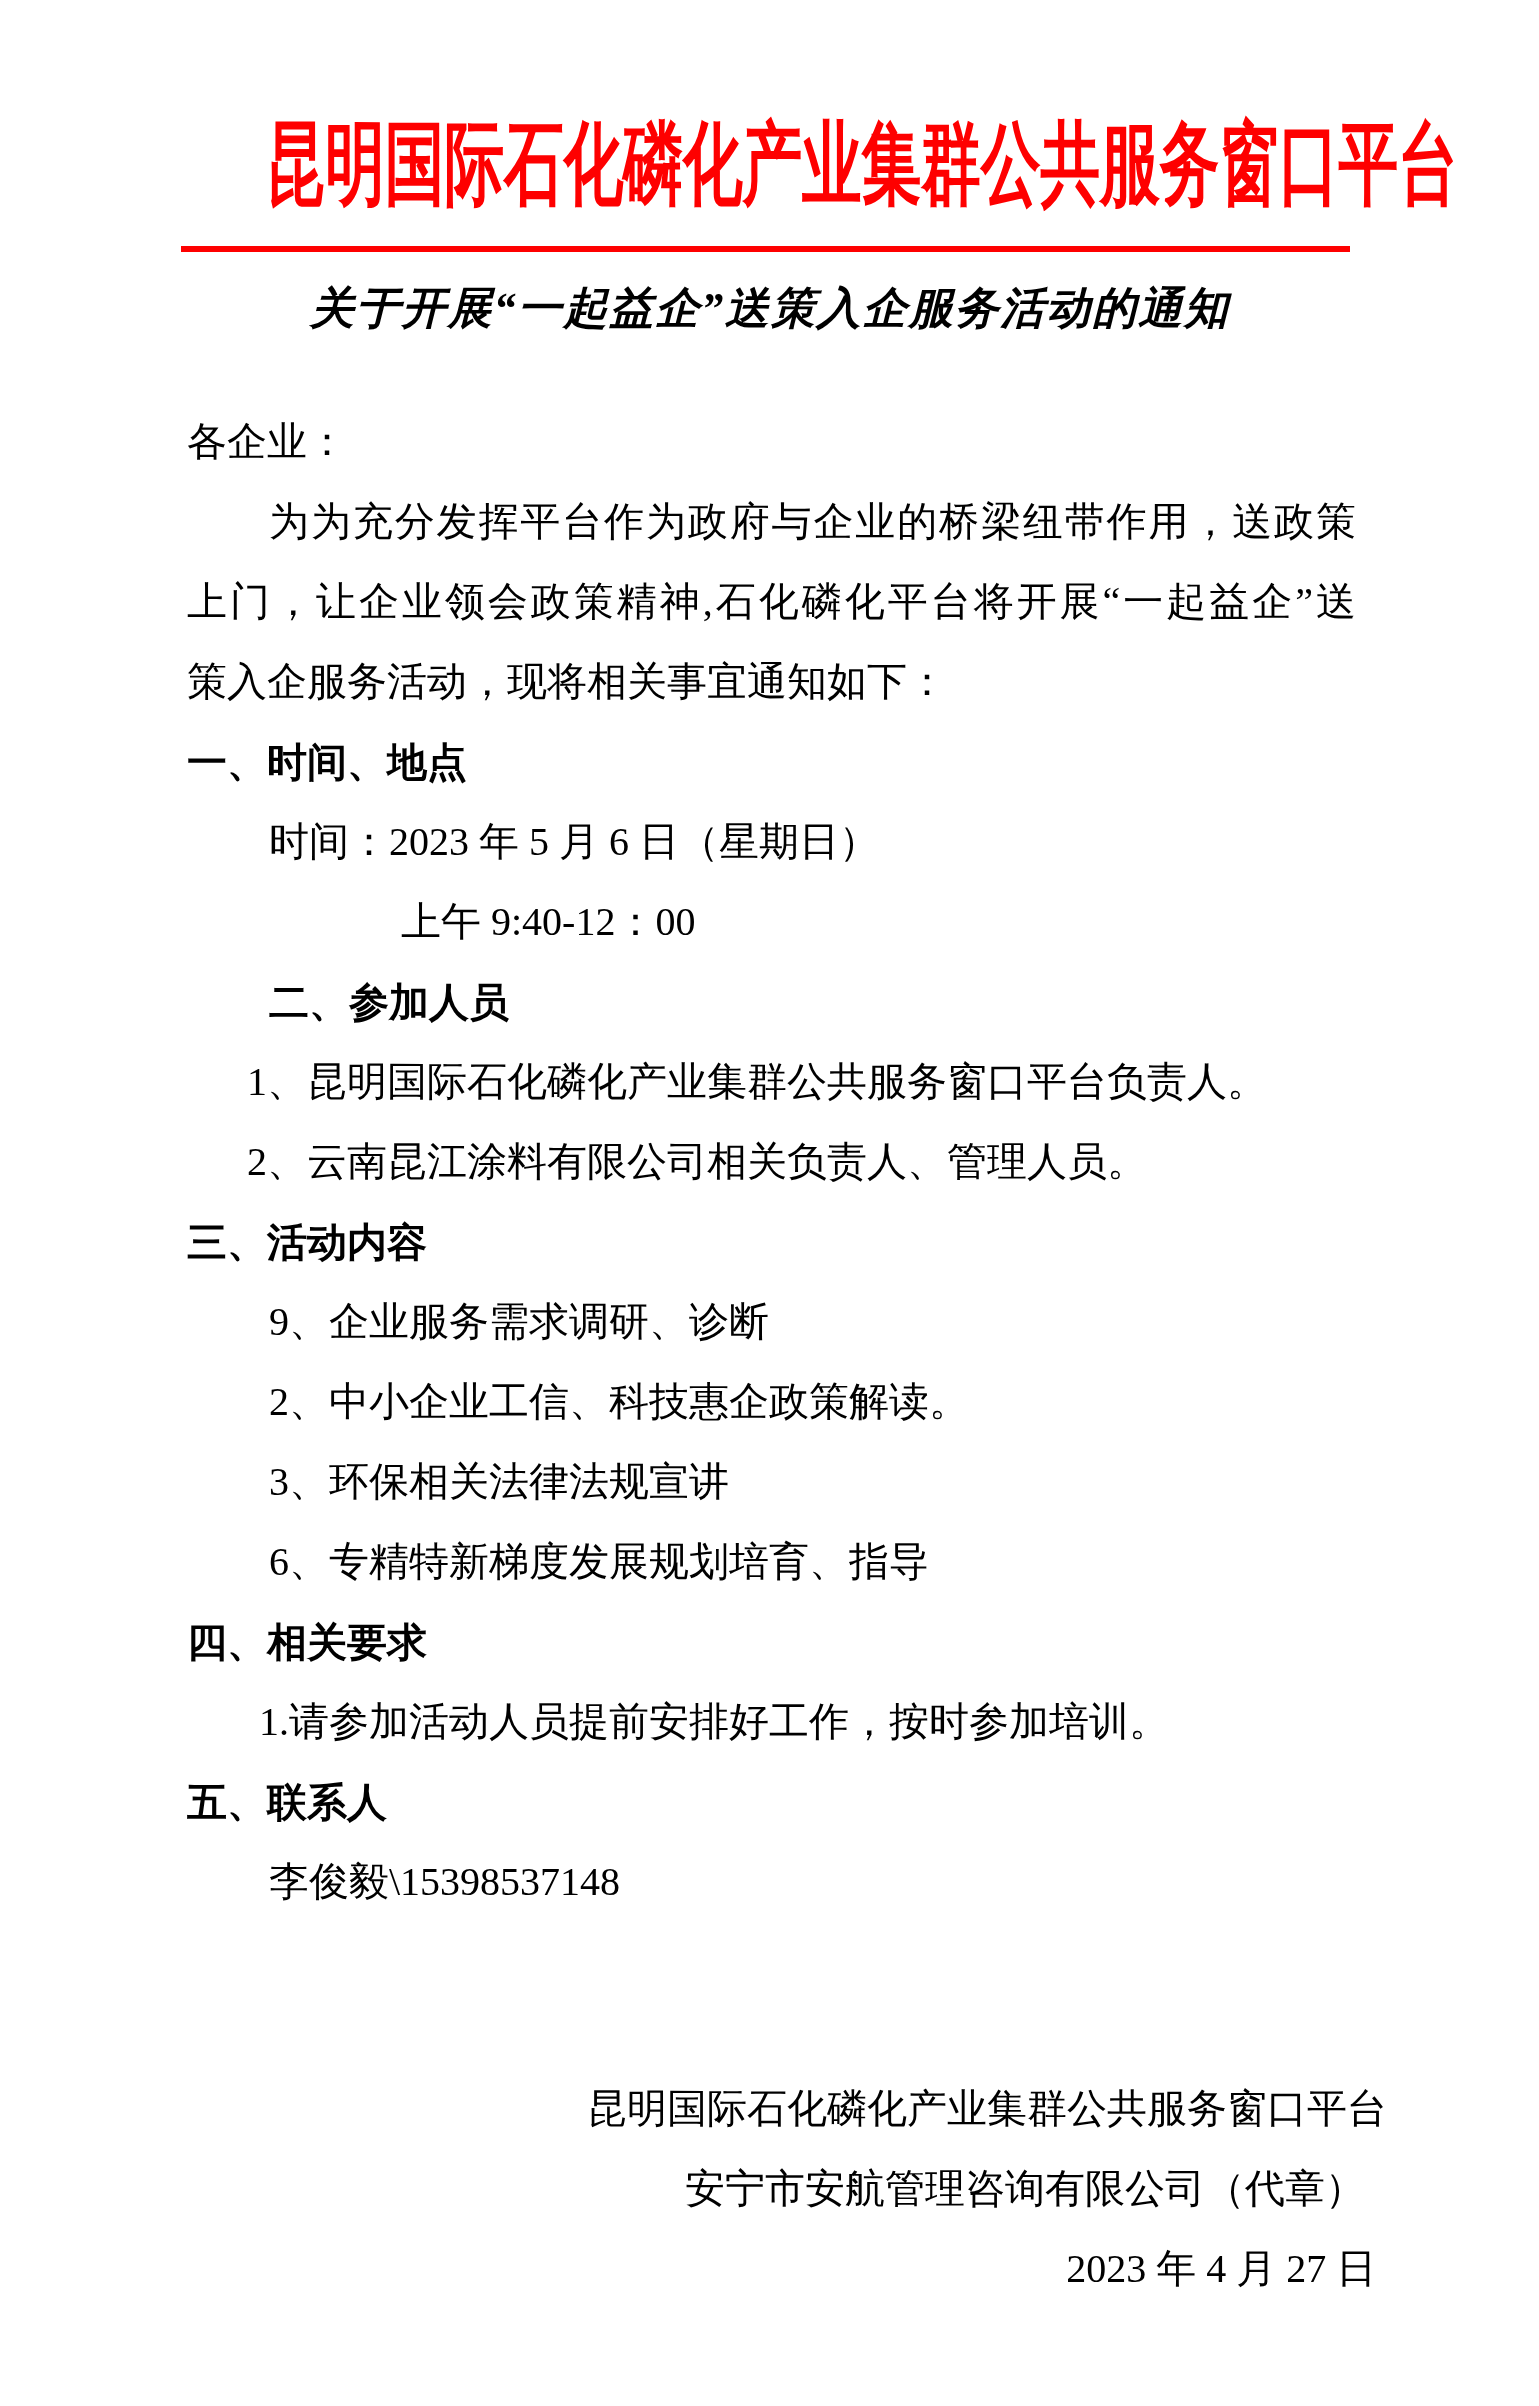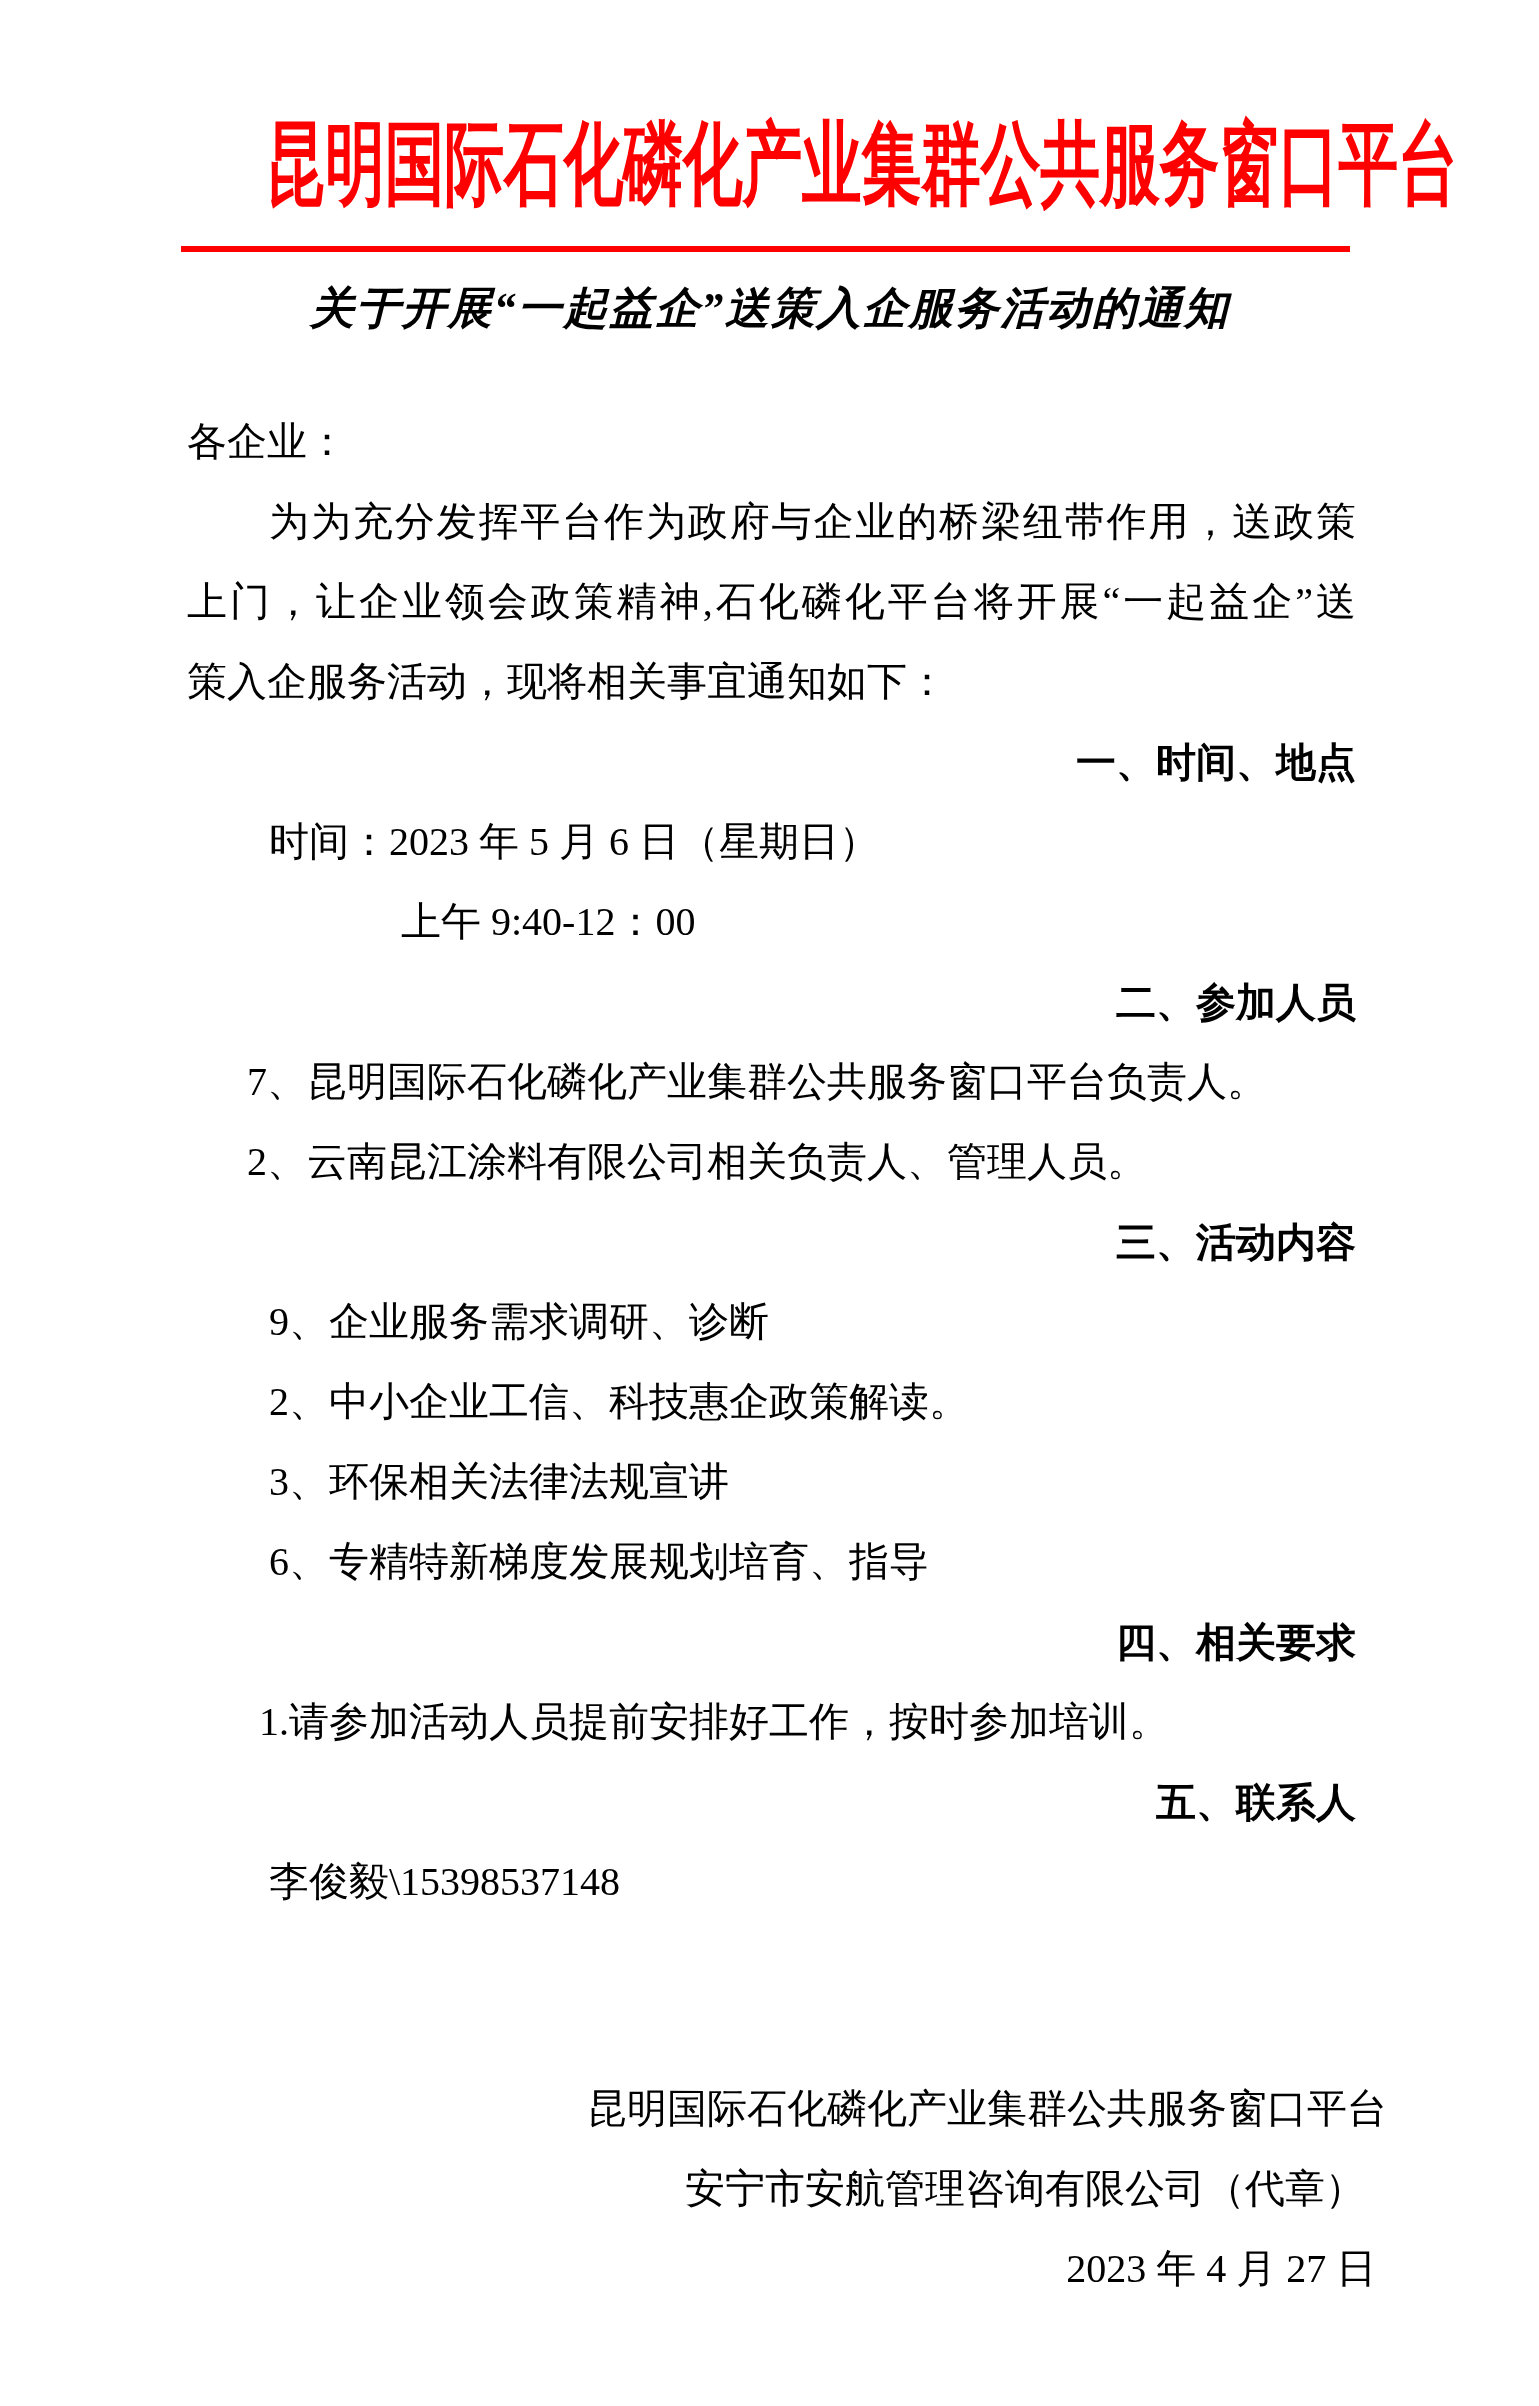--- a/index.html
+++ b/index.html
@@ -64,21 +64,20 @@
     line-height: 80px;
     white-space: nowrap;
   }
   .indent-2 { padding-left: 82px; font-family: Liberation Serif, serif; }
   .indent-num { padding-left: 60px; }
   .indent-req { padding-left: 72px; }
   .indent-time { padding-left: 214px; }
   .heading {
     font-family: "Liberation Sans", "DejaVu Sans", sans-serif;
     font-weight: 700;
-    text-align: right;
   }
   .fill {
     white-space: normal;
     text-align: justify;
     text-align-last: justify;
     overflow: hidden;
   }
   
   .signature {
     position: absolute;
@@ -118,21 +117,21 @@
 
     <div class="line heading">一、时间、地点</div>
 
     <div class="line indent-2">时间：2023 年 5 月 6 日（星期日）</div>
 
     <div class="line indent-time">上午 9:40-12：00</div>
 
 
     <div class="line indent-2 heading">二、参加人员</div>
 
-    <div class="line indent-num">7、昆明国际石化磷化产业集群公共服务窗口平台负责人。</div>
+    <div class="line indent-num">1、昆明国际石化磷化产业集群公共服务窗口平台负责人。</div>
 
     <div class="line indent-num">2、云南昆江涂料有限公司相关负责人、管理人员。</div>
 
     <div class="line heading">三、活动内容</div>
 
     <div class="line indent-2">9、企业服务需求调研、诊断</div>
 
     <div class="line indent-2">2、中小企业工信、科技惠企政策解读。</div>
 
     <div class="line indent-2">3、环保相关法律法规宣讲</div>

